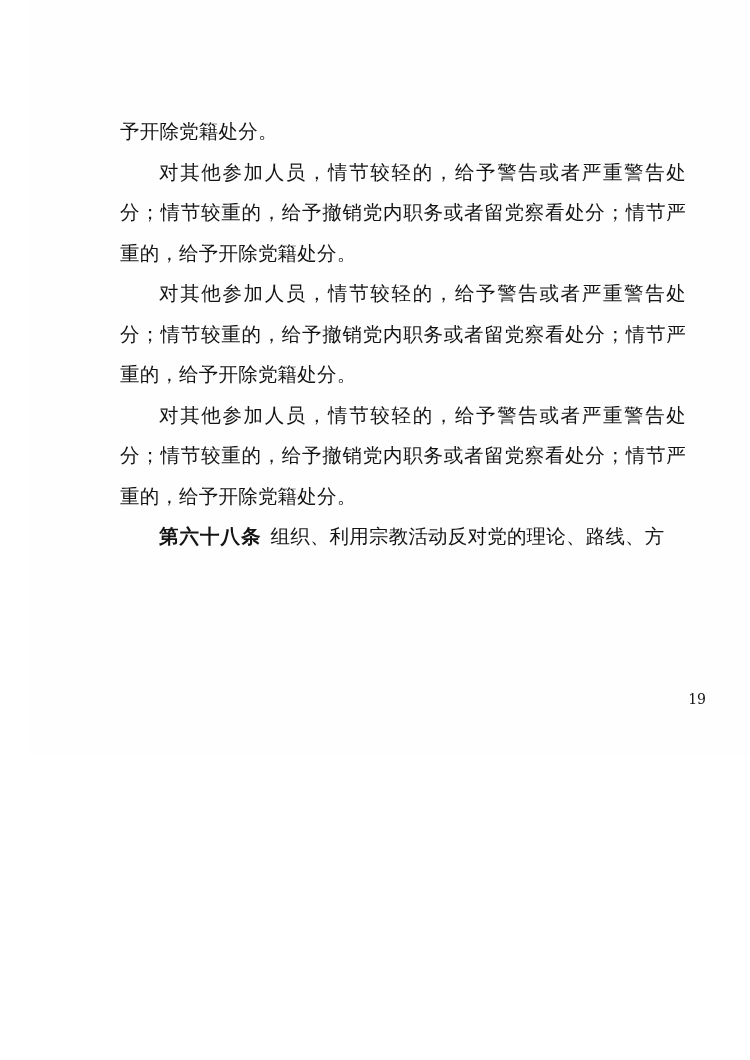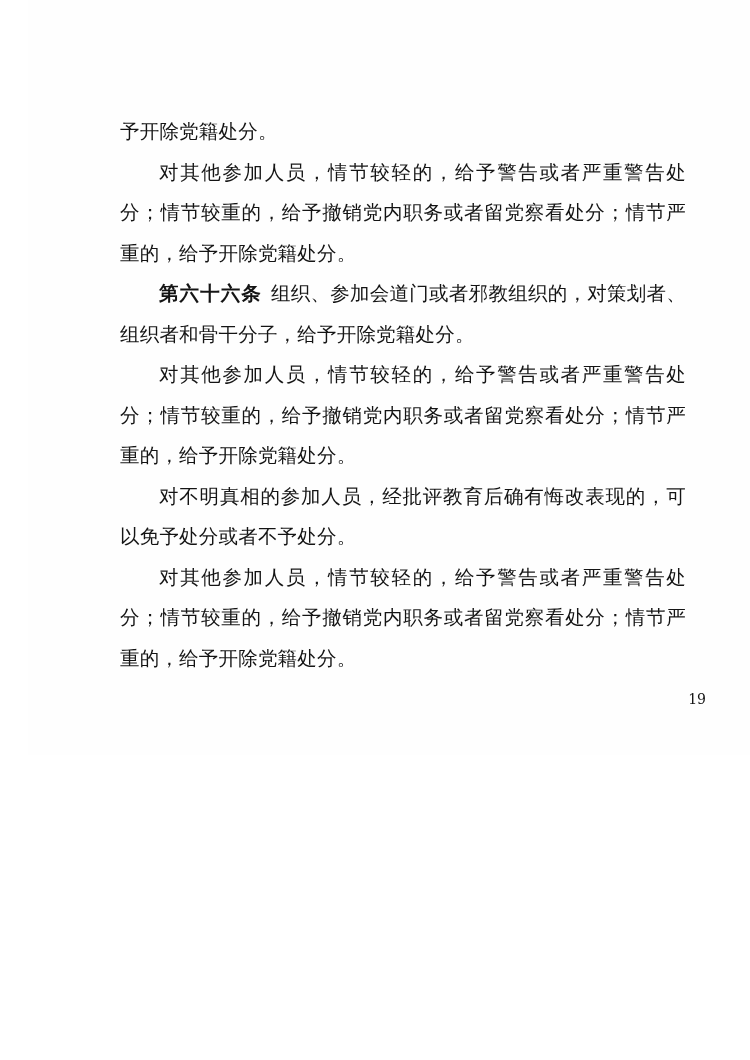--- a/index.html
+++ b/index.html
@@ -62,28 +62,27 @@
 </head>
 <body>
 
 <div class="page">
   <div class="content">
 
     <p class="para"><span>予开除党籍处分。</span></p>
 
     <p class="para indent"><span>对其他参加人员，情节较轻的，给予警告或者严重警告处分；情节较重的，给予撤销党内职务或者留党察看处分；情节严重的，给予开除党籍处分。</span></p>
 
-    <p class="para indent"><span class="artno">第六十六条</span><span class="artgap"></span><span>组织、参加会道门或者邪教组织的，对策划者、组织者和骨干分子，给予开除党籍处分。</span></p>
 
     <p class="para indent"><span>对其他参加人员，情节较轻的，给予警告或者严重警告处分；情节较重的，给予撤销党内职务或者留党察看处分；情节严重的，给予开除党籍处分。</span></p>
 
-    <p class="para indent"><span>对不明真相的参加人员，经批评教育后确有悔改表现的，可以免予处分或者不予处分。</span></p>
 
 
     <p class="para indent"><span>对其他参加人员，情节较轻的，给予警告或者严重警告处分；情节较重的，给予撤销党内职务或者留党察看处分；情节严重的，给予开除党籍处分。</span></p>
 
 
 
+    <p class="para indent"><span class="artno">第六十八条</span><span class="artgap"></span><span>组织、利用宗教活动反对党的理论、路线、方</span></p>
 
   </div>
 
   <div class="page-number">19</div>
 </div>
 
 </body></html>

